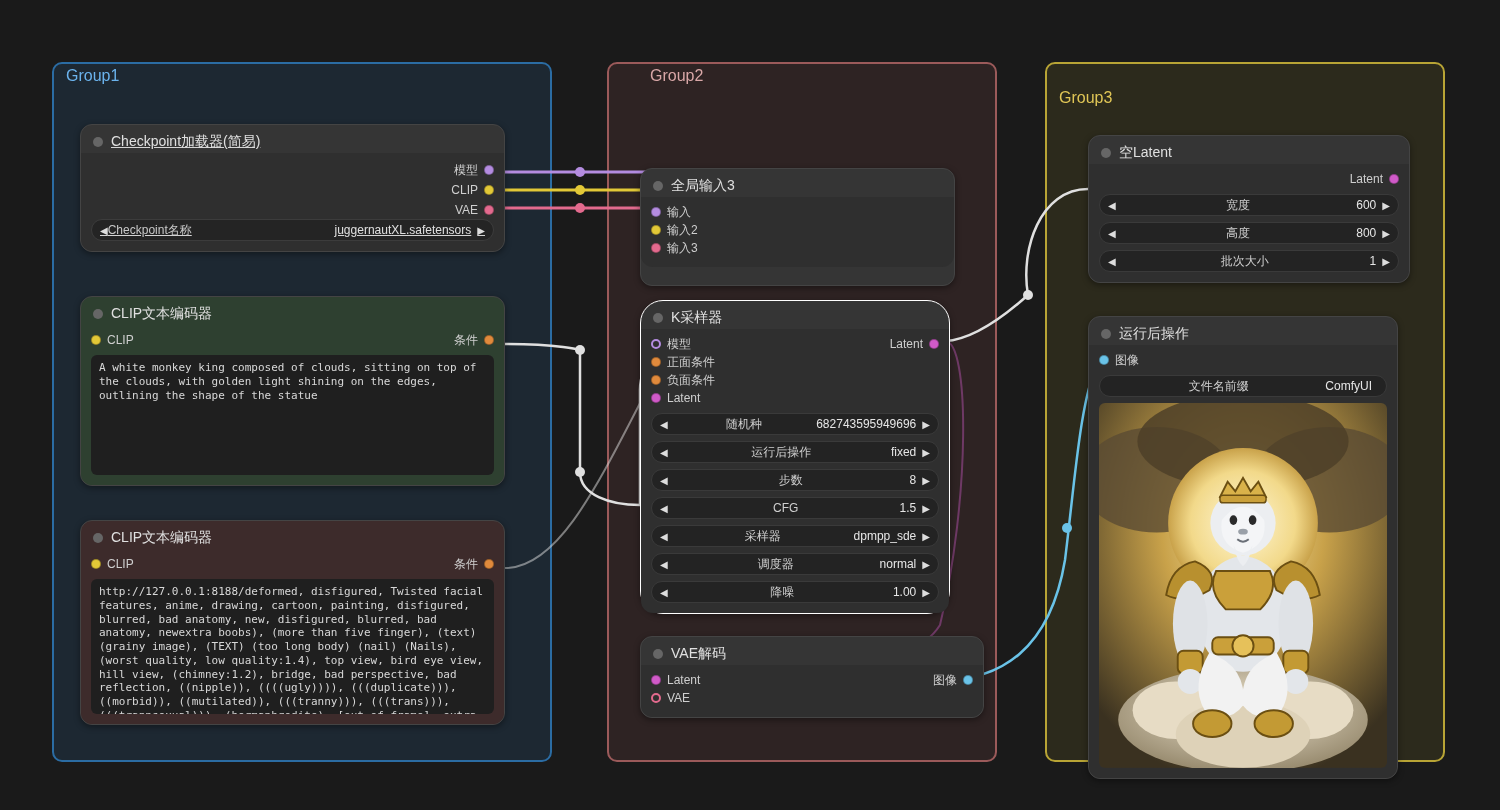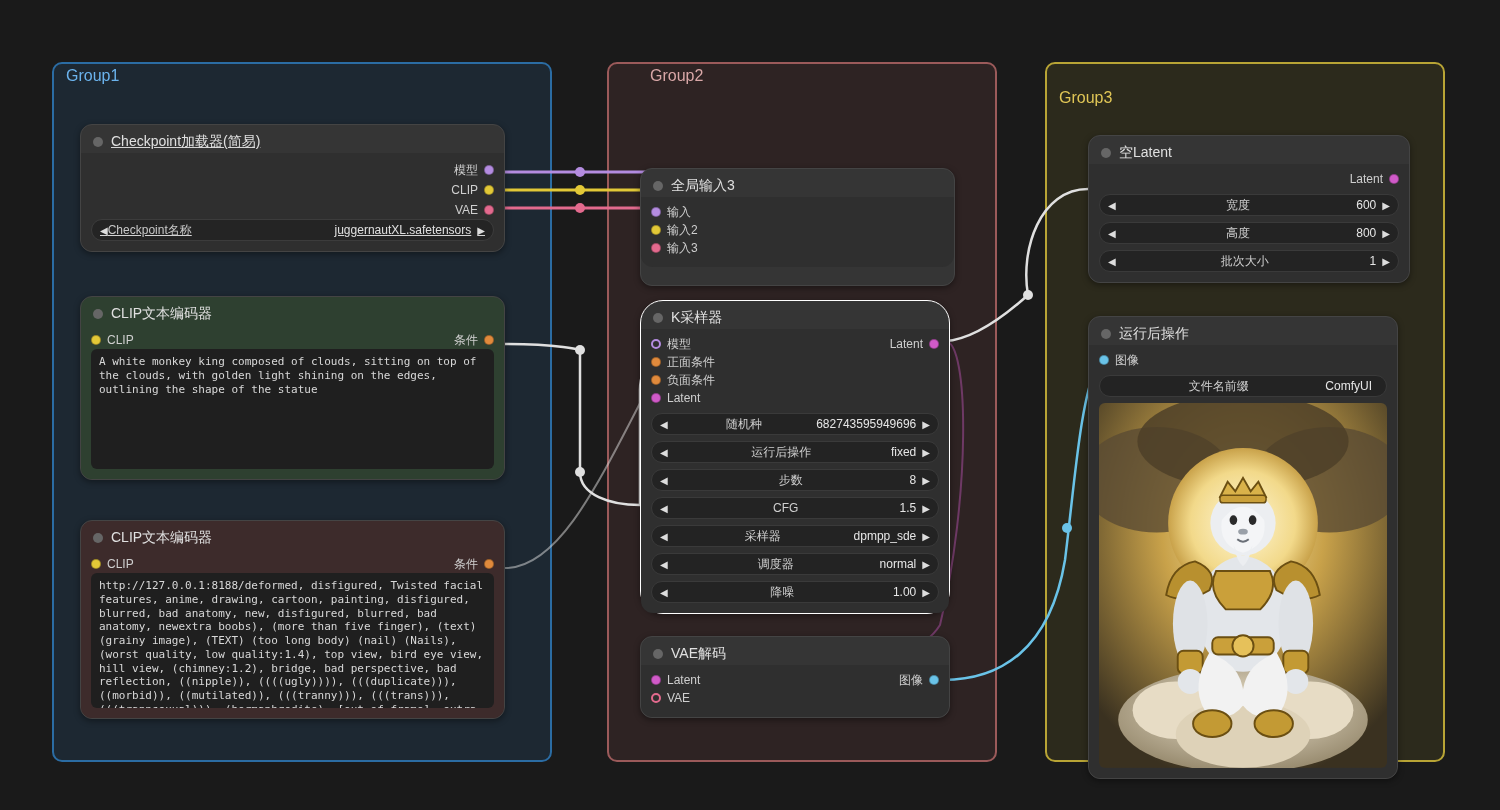--- a/index.html
+++ b/index.html
@@ -119,20 +119,21 @@
   .combo .val { flex: 1; text-align: right; padding-right: 6px; }
 
   .textarea {
     background: #1f1f1f;
     border-radius: 6px;
     padding: 6px 8px;
     font-family: ui-monospace, Menlo, Consolas, monospace;
     font-size: 11px;
     line-height: 1.25;
     color: #d8d8d8;
+    margin-top: 6px;
     white-space: pre-wrap;
     word-break: break-word;
     overflow: hidden;
   }
   .param-row {
     display: flex;
     align-items: center;
     justify-content: space-between;
     background: #232323;
     border: 1px solid #3a3a3a;
@@ -391,21 +392,21 @@
           <div class="param-row">
             <span class="tri">◀</span>
             <span class="lab">降噪</span>
             <span class="val">1.00</span>
             <span class="tri">▶</span>
           </div>
         </div>
     </div>
   </div>
 
-  <div class="node" style="left:640px; top:636px; width:310px;">
+  <div class="node" style="left:640px; top:636px; width:344px;">
     <div class="node-header">
       <span class="dot"></span>
       <span>VAE解码</span>
     </div>
     <div class="node-body">
       <div class="port-row">
         <span class="l">
             <span class="port-dot c-magenta"></span>
             <span>Latent</span>
           </span>

